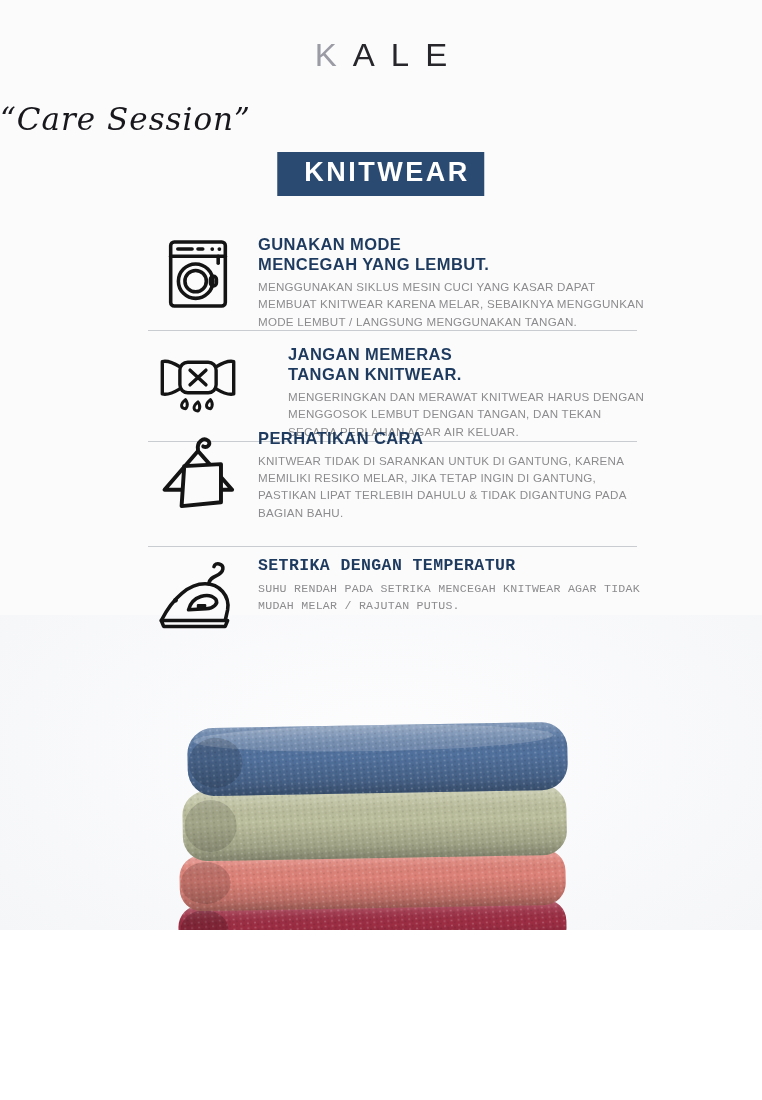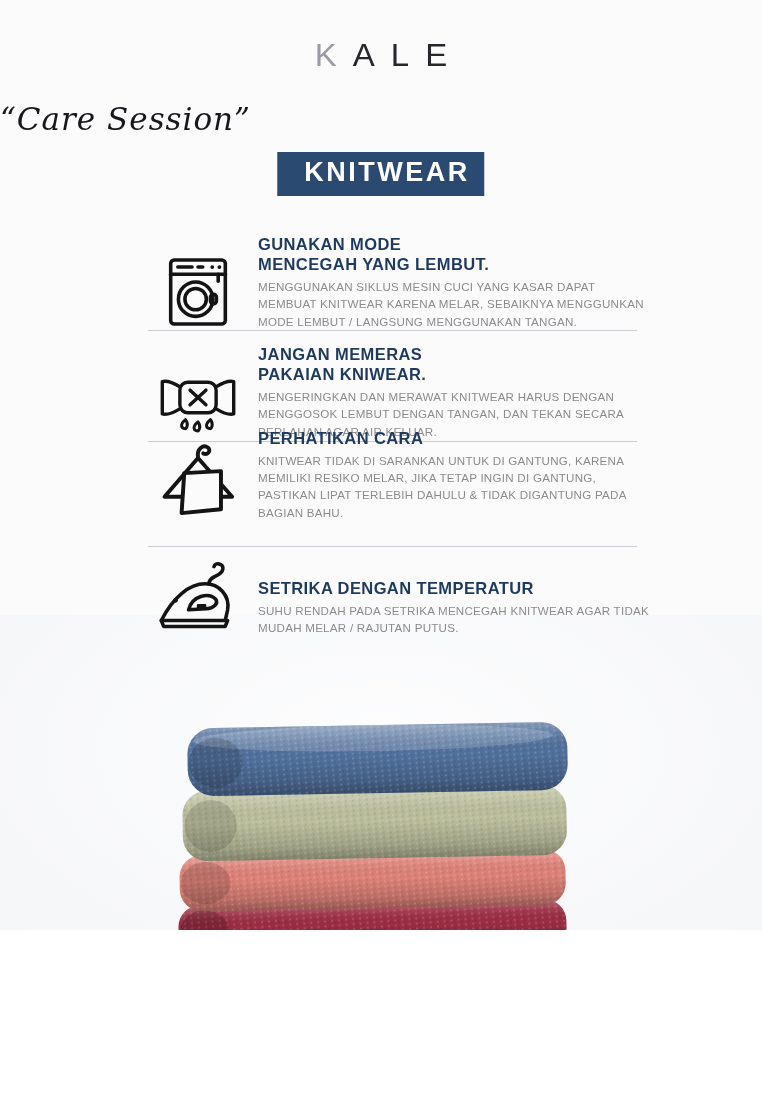--- a/index.html
+++ b/index.html
@@ -23,22 +23,22 @@
     position:absolute; top:101px; left:0; width:762px; text-align:left;
     font-family:"DejaVu Serif", serif; font-style:italic;
     font-size:31px; color:#17171c; letter-spacing:1px;
   }
   .banner {
     position:absolute; top:152px; left:50%; transform:translateX(-50%);
     background:#2b4a72; color:#ffffff; font-weight:bold;
     font-size:27px; letter-spacing:2.5px; padding:6px 15px 8px 27px;
     line-height:1.1; white-space:nowrap;
   }
-  .section { position:absolute; left:150px; width:500px; display:flex; align-items:flex-end; }
-  .sec-1 { top:234px; } .sec-2 { top:344px; } .sec-3 { top:428px; } .sec-4 { top:556px; }
+  .section { position:absolute; left:150px; width:500px; display:flex; align-items:flex-start; }
+  .sec-1 { top:234px; } .sec-2 { top:344px;gap:30px; } .sec-3 { top:428px; } .sec-4 { top:556px;font-family:Liberation Mono, monospace; }
   .icon-box { width:96px; flex:none; display:flex; justify-content:center; }
   .sec-text { margin-left:12px; width:392px; }
   .sec-title {
     font-size:16.5px; font-weight:bold; color:#1e3b5f;
     line-height:1.22; letter-spacing:0.4px; margin-bottom:4px;
   }
   .sec-body {
     font-size:11.6px; color:#8c8c8e; line-height:1.48; letter-spacing:0.25px;
   }
   .divider { position:absolute; left:148px; width:489px; height:1px; background:#c9ccd0; }
@@ -95,21 +95,21 @@
         <path d="M22 13 Q12 7 6.5 8.5 L6.5 37 Q12 38.5 22 32.5"></path>
         <path d="M54 13 Q64 7 69.5 8.5 L69.5 37 Q64 38.5 54 32.5"></path>
         <path d="M27 42 c3.4 4.6 0.4 8 -0.2 8 c-3.4 0 -5.4 -3.4 0.2 -8 z" stroke-width="2.6"></path>
         <path d="M38 44 c3.4 4.6 0.4 8 -0.2 8 c-3.4 0 -5.4 -3.4 0.2 -8 z" stroke-width="2.6"></path>
         <path d="M49 42 c3.4 4.6 0.4 8 -0.2 8 c-3.4 0 -5.4 -3.4 0.2 -8 z" stroke-width="2.6"></path>
       </svg>
     </div>
     <div class="sec-text">
       <div class="sec-title">
         <div>JANGAN MEMERAS</div>
-        <div>PAKAIAN KNIWEAR.</div>
+        <div>TANGAN KNITWEAR.</div>
       </div>
       <div class="sec-body">MENGERINGKAN DAN MERAWAT KNITWEAR HARUS DENGAN MENGGOSOK LEMBUT DENGAN TANGAN, DAN TEKAN SECARA PERLAHAN AGAR AIR KELUAR.</div>
     </div>
   </div>
 
   <div class="divider div-2"></div>
 
   <div class="section sec-3">
     <div class="icon-box">
       <svg class="icon-svg i-hanger" width="84" height="84" viewBox="0 0 64 64">

